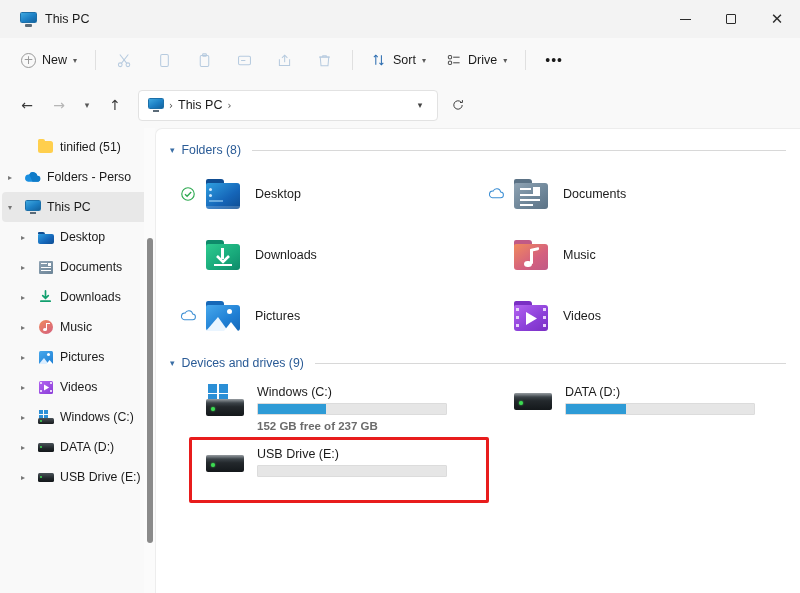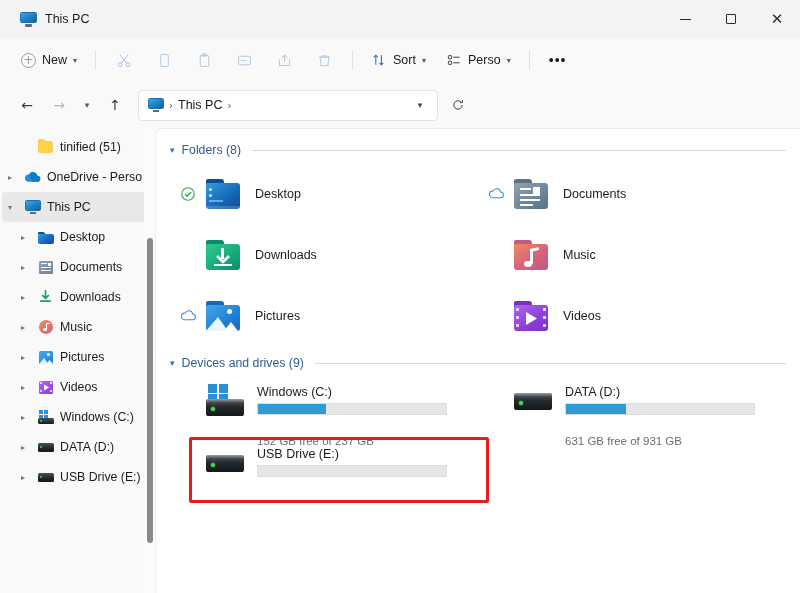--- a/index.html
+++ b/index.html
@@ -202,21 +202,21 @@
     display: flex; align-items: flex-start; gap: 11px;
     height: 62px; padding: 8px 0 0 34px; border-radius: 4px; position: relative;
   }
   .drive-info { padding-top: 1px; }
   .drive-name { font-size: 12.5px; color: #1b1b1b; margin-bottom: 4px; }
   .bar-outer {
     width: 190px; height: 12px; background: #e6e6e6;
     border: 1px solid #dcdcdc; border-radius: 1px; overflow: hidden;
   }
   .bar-fill { height: 100%; background: #2e9bd6; }
-  .drive-free { font-size: 11.5px; color: #6b6b6b; margin-top: 20px; }
+  .drive-free { font-size: 11.5px; color: #6b6b6b; margin-top: 5px; font-weight: bold; }
 
   .redbox {
     position: absolute;
     border: 3px solid #e81c1c;
     border-radius: 2px;
     pointer-events: none;
   }
 
   
   .statusbar {
@@ -322,21 +322,21 @@
       <span class="chev">▾</span>
     </div>
 
     <div class="tb-btn">
       <svg class="icon-svg" width="16" height="16" viewBox="0 0 20 20" fill="none" stroke="#3a3a3a" stroke-width="1.2">
         <rect x="3" y="4.5" width="4" height="4" rx="0.8"></rect>
         <rect x="3" y="11.5" width="4" height="4" rx="0.8"></rect>
         <line x1="9" y1="6.5" x2="17" y2="6.5"></line>
           <line x1="9" y1="13.5" x2="17" y2="13.5"></line>
       </svg>
-      <span>Perso</span>
+      <span>Drive</span>
       <span class="chev">▾</span>
     </div>
 
     <div class="tb-sep"></div>
 
     <div class="tb-btn tb-icon-only">
       <span style="font-size:14px;letter-spacing:1px;color:#1b1b1b;line-height:1;">•••</span>
     </div>
   </div>
 
@@ -377,21 +377,21 @@
           <span class="nav-label">tinified (51)</span>
         </div>
         <div class="nav-item indent-1">
           <span class="nav-exp">▸</span>
           <span class="nav-ico">
             <svg width="17" height="12" viewBox="0 0 20 14">
               <path d="M5 12.6h10.2a3.5 3.5 0 0 0 .4-7A5 5 0 0 0 6.2 4 4 4 0 0 0 5 12.6z" fill="#1a8fe0"></path>
               <path d="M6.2 4a5 5 0 0 1 9.4 1.6 3.5 3.5 0 0 1 .4 7H10z" fill="#0f7bc8"></path>
             </svg>
           </span>
-          <span class="nav-label">OneDrive - Perso</span>
+          <span class="nav-label">Folders - Perso</span>
         </div>
         <div class="nav-item indent-1 selected">
           <span class="nav-exp">▾</span>
           <span class="nav-ico">
             <span style="position:relative;width:16px;height:14px;display:block;">
               <span style="position:absolute;left:0;top:0;width:16px;height:10.5px;border-radius:1.5px;background:linear-gradient(150deg,#3ea8e0,#1c7fc4 55%,#14639e);border:1px solid #1c6fa8;"></span>
               <span style="position:absolute;left:5px;bottom:0;width:6px;height:2px;background:#5b6b78;"></span>
             </span>
           </span>
           <span class="nav-label">This PC</span>
@@ -638,21 +638,20 @@
               <span style="position: absolute; left: 2px; top: 9px; width: 38px; height: 17px; border-radius: 2px; background: linear-gradient(rgb(93, 102, 109) 0%, rgb(66, 74, 80) 18%, rgb(35, 40, 44) 46%, rgb(20, 24, 27) 100%);">
                 <span style="position:absolute;left:5px;top:8px;width:4px;height:4px;border-radius:50%;background:#3ddc52;box-shadow:0 0 2px #3ddc52;"></span>
                 <span style="position:absolute;left:0;top:0;width:38px;height:4px;background:linear-gradient(180deg,rgba(255,255,255,.35),rgba(255,255,255,0));border-radius:2px 2px 0 0;"></span>
               </span>
             </span>
             <div class="drive-info">
               <div class="drive-name">DATA (D:)</div>
               <div class="bar-outer">
                 <div class="bar-fill" style="width: 32%;"></div>
               </div>
-              <div class="drive-free">631 GB free of 931 GB</div>
             </div>
           </div>
           <div class="drive-tile">
             <span style="width: 42px; height: 36px; flex: 0 0 42px; position: relative; display: block;">
               <span style="position: absolute; left: 2px; top: 9px; width: 38px; height: 17px; border-radius: 2px; background: linear-gradient(rgb(93, 102, 109) 0%, rgb(66, 74, 80) 18%, rgb(35, 40, 44) 46%, rgb(20, 24, 27) 100%);">
                 <span style="position:absolute;left:5px;top:8px;width:4px;height:4px;border-radius:50%;background:#3ddc52;box-shadow:0 0 2px #3ddc52;"></span>
                 <span style="position:absolute;left:0;top:0;width:38px;height:4px;background:linear-gradient(180deg,rgba(255,255,255,.35),rgba(255,255,255,0));border-radius:2px 2px 0 0;"></span>
               </span>
             </span>
             <div class="drive-info">

